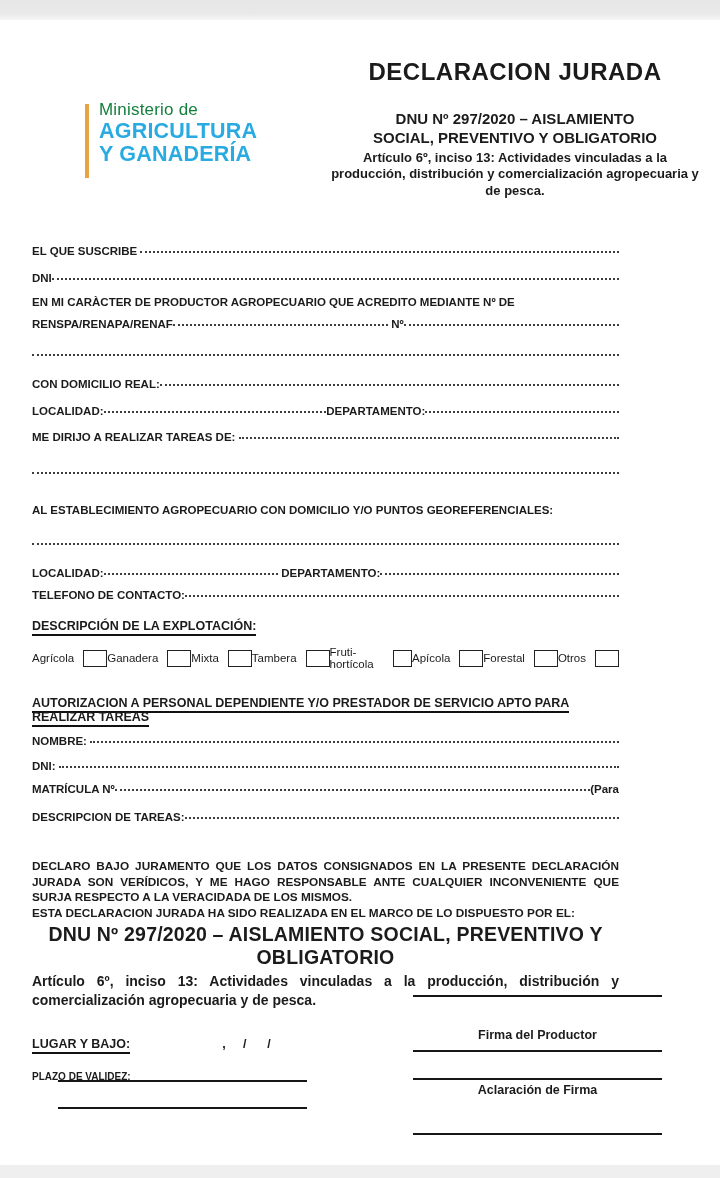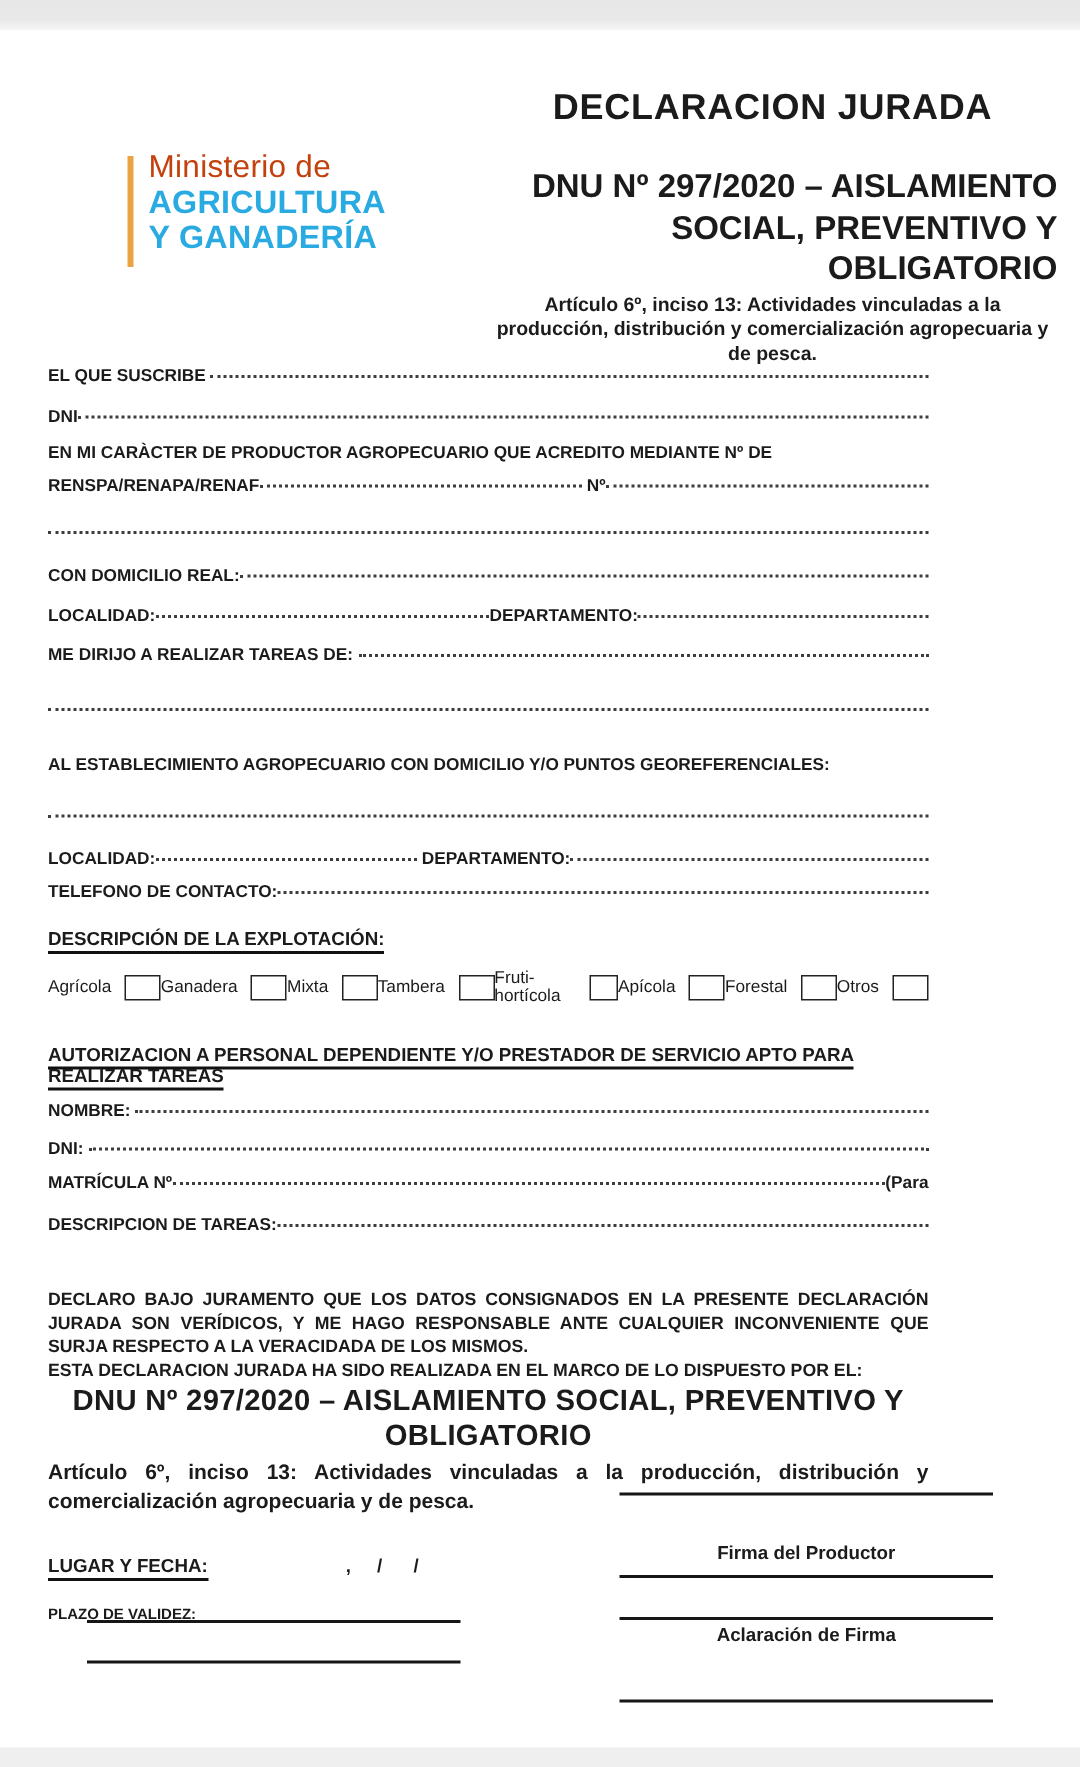--- a/index.html
+++ b/index.html
@@ -5,25 +5,25 @@
   html,body{margin:0;padding:0;background:#fff;}
   .page{position:relative;width:720px;height:1178px;background:#fff;overflow:hidden;
         font-family:"Liberation Sans",sans-serif;color:#1b1b1b;}
   .band-top{position:absolute;top:0;left:0;width:720px;height:20px;
             background:linear-gradient(to bottom,#e7e7e7 0%,#e9e9e9 70%,#f7f7f7 100%);}
   .band-bottom{position:absolute;bottom:0;left:0;width:720px;height:13px;background:#efefef;}
   
   .header{position:absolute;top:20px;left:0;width:720px;height:200px;}
   .logo{position:absolute;left:85px;top:80px;display:flex;}
   .logo-bar{width:4px;height:74px;background:#e9a343;margin-right:10px;margin-top:4px;}
-  .logo-l1{font-size:21px;color:#c2410c;letter-spacing:.2px;}
+  .logo-l1{font-size:17px;color:#15803d;letter-spacing:.2px;}
   .logo-l2,.logo-l3{font-size:21.5px;font-weight:bold;color:#29abe2;line-height:1.08;letter-spacing:.2px;}
   .titles{position:absolute;left:325px;top:38px;width:380px;text-align:center;}
   .doc-title{font-size:24px;font-weight:bold;letter-spacing:.5px;margin:0 0 24px 0;}
-  .sub1{font-size:22px;font-weight:bold;line-height:1.25;text-align:right;}
+  .sub1{font-size:15px;font-weight:bold;line-height:1.25;}
   .sub3{font-size:13px;font-weight:bold;line-height:1.3;margin-top:2px;}
   
   .form{position:absolute;top:220px;left:0;width:647px;padding:24px 28px 0 32px;box-sizing:border-box;}
   .row{display:flex;align-items:baseline;font-size:11.5px;font-weight:bold;line-height:15px;}
   .row .lbl{white-space:pre;}
   .lead{flex:1;border-bottom:2px dotted #3d3d3d;transform:translateY(-2px);min-width:20px;}
   .dotline{border-bottom:2px dotted #3d3d3d;height:0;}
   .hdr-u{font-size:12.5px;font-weight:bold;}
   .hdr-u span{border-bottom:2px solid #111;padding-bottom:1px;}
   .cbrow{display:flex;justify-content:space-between;align-items:center;font-size:11.5px;font-weight:normal;}
@@ -170,21 +170,21 @@
       <span class="lead"></span>
     </div>
 
     <div class="para" style="margin-top:34px">DECLARO BAJO JURAMENTO QUE LOS DATOS CONSIGNADOS EN LA PRESENTE DECLARACIÓN JURADA SON VERÍDICOS, Y ME HAGO RESPONSABLE ANTE CUALQUIER INCONVENIENTE QUE SURJA RESPECTO A LA VERACIDADA DE LOS MISMOS.</div>
     <div class="para">ESTA DECLARACION JURADA HA SIDO REALIZADA EN EL MARCO DE LO DISPUESTO POR EL:</div>
     <div class="dnu-big">DNU Nº 297/2020 – AISLAMIENTO SOCIAL, PREVENTIVO Y OBLIGATORIO</div>
     <div class="articulo">Artículo 6º, inciso 13: Actividades vinculadas a la producción, distribución y comercialización agropecuaria y de pesca.</div>
 
     <div class="row" style="margin-top:27px">
       <span class="hdr-u">
-        <span>LUGAR Y FECHA:</span>
+        <span>LUGAR Y BAJO:</span>
       </span>
       <span class="fecha">,     /      /</span>
     </div>
     <div class="row" style="margin-top:17px">
       <span class="lbl" style="font-size:10px">PLAZO DE VALIDEZ:</span>
     </div>
   </div>
 
   <div class="sline" style="left:413px;top:995px"></div>
   <div class="slabel" style="left:413px;top:1000px">Firma del Productor</div>

